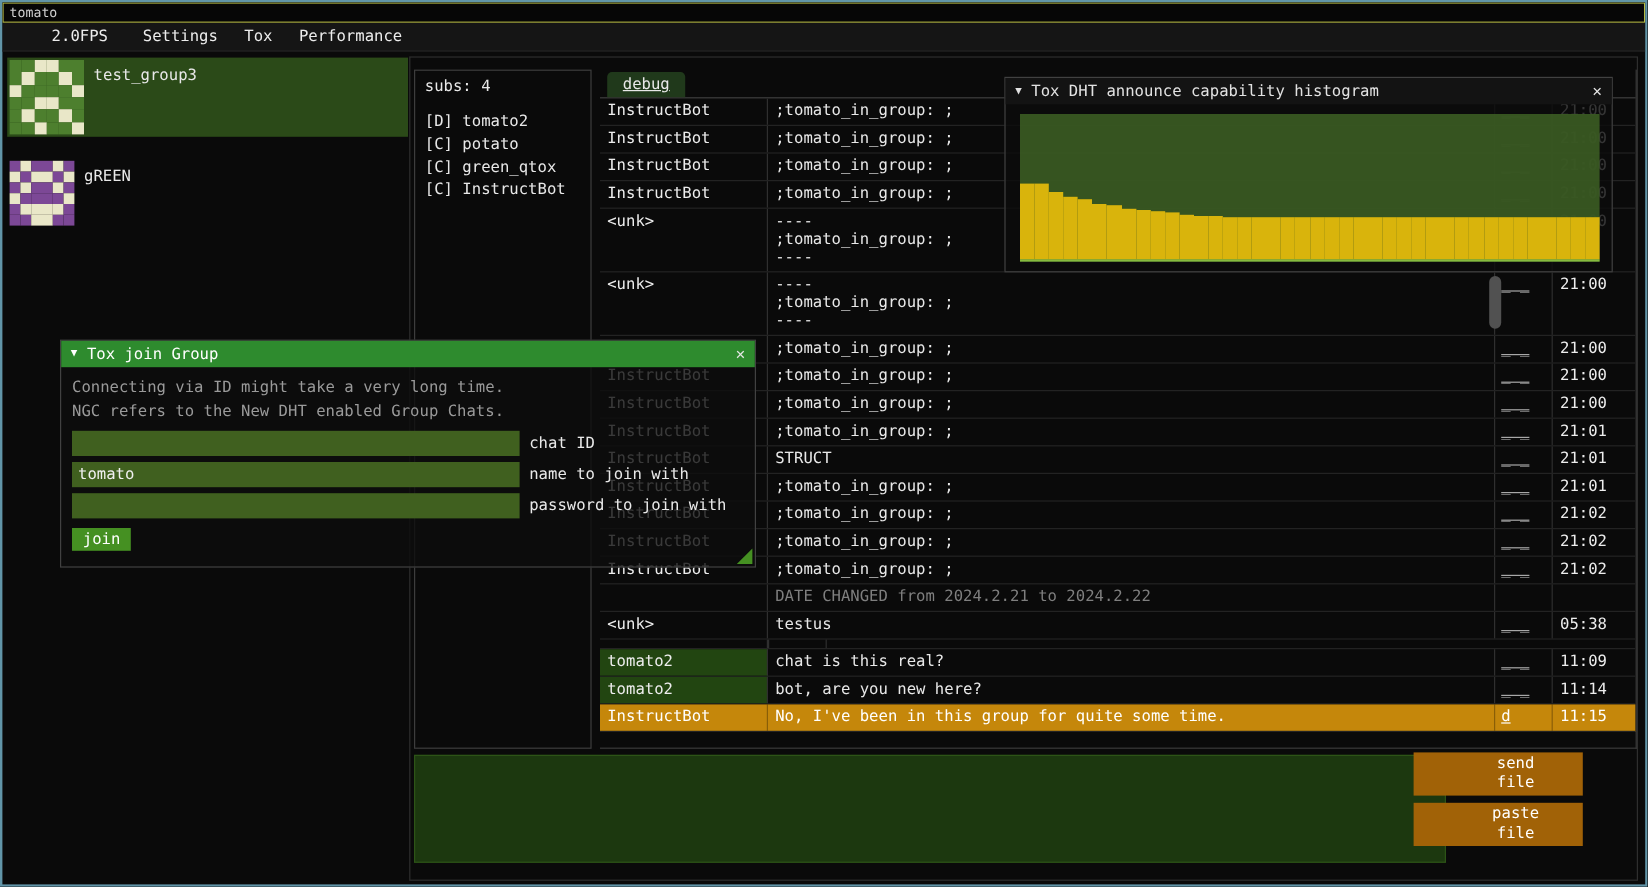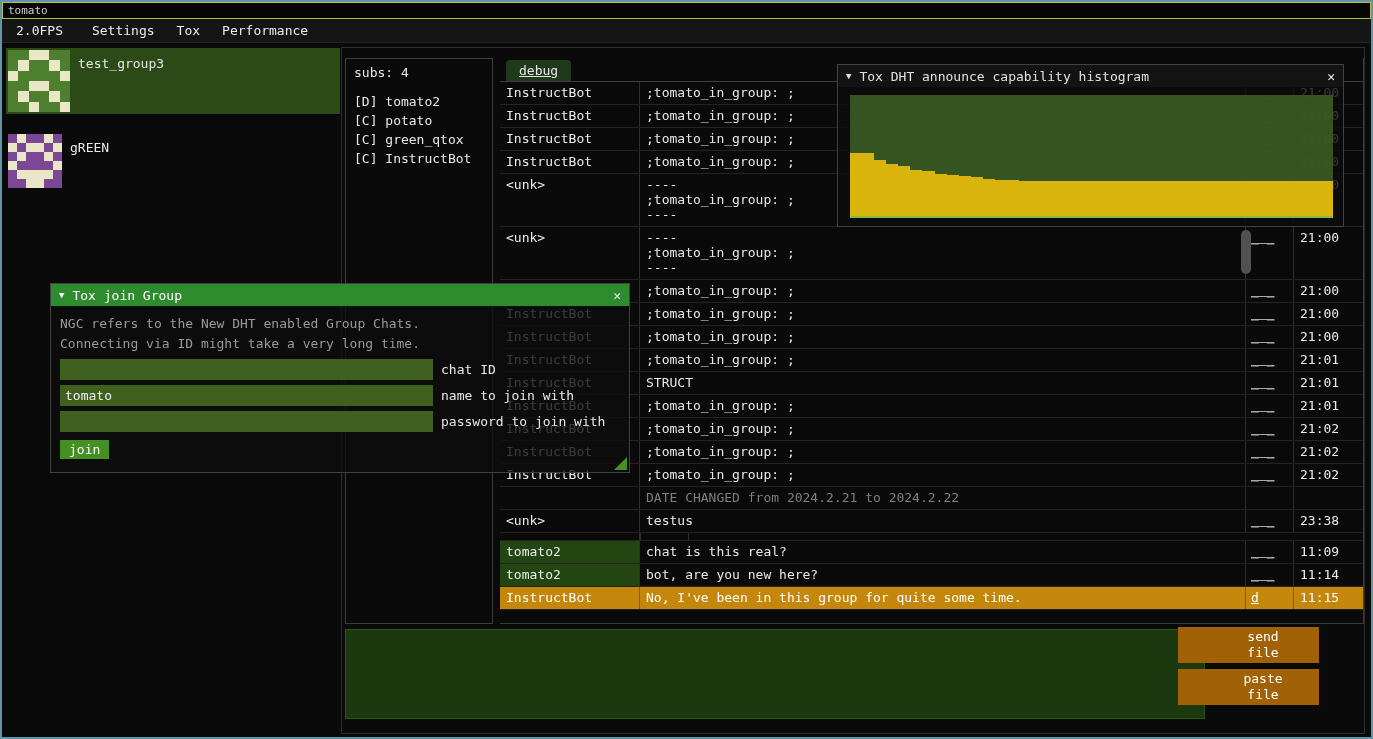--- a/index.html
+++ b/index.html
@@ -8,21 +8,21 @@
          border:2px solid #6195a8; overflow:hidden; color:#e8e8e8; font-size:13px; }
 
   
   .wm-titlebar { position:absolute; top:0; left:0; right:0; height:17px; background:#060606;
                  border:1px solid #b9bd44; color:#cfcfcf; font-size:11px; padding:1px 5px; }
 
   
   .menubar { position:absolute; top:17px; left:0; right:0; height:24px; background:#151515;
              display:flex; align-items:center; border-bottom:1px solid #242424; padding-left:8px; }
   .menu-item { padding:3px 11px; color:#ececec; }
-  .menu-item.fps { padding:3px 6px; margin-right:12px; }
+  .menu-item.fps { padding:3px 6px; margin-right:12px;margin-left:27px; }
 
   
   .groups { position:absolute; top:46px; left:4px; width:334px; }
   .group-item { display:flex; align-items:flex-start; padding:2px; margin-bottom:18px; }
   .group-item.selected { background:#2b4a18; }
   .avatar { display:grid; flex:0 0 auto; }
   .group-item:nth-child(1) .avatar { width:62px; height:62px; grid-template-columns:repeat(6,1fr); }
   .group-item:nth-child(2) .avatar { width:54px; height:54px; grid-template-columns:repeat(6,1fr); }
   .group-label { margin-left:8px; margin-top:6px; }
 
@@ -308,21 +308,21 @@
         <div class="msg-row row-date">
           <div class="col-name"></div>
           <div class="col-msg">DATE CHANGED from 2024.2.21 to 2024.2.22</div>
           <div class="col-flags"></div>
           <div class="col-time"></div>
         </div>
         <div class="msg-row">
           <div class="col-name">&lt;unk&gt;</div>
           <div class="col-msg">testus</div>
           <div class="col-flags">_ _</div>
-          <div class="col-time">23:38</div>
+          <div class="col-time">05:38</div>
         </div>
         <div class="msg-row row-date">
           <div class="col-name"></div>
           <div class="col-flags"></div>
           <div class="col-time"></div>
         </div>
         <div class="msg-row">
           <div class="col-name name-green">tomato2</div>
           <div class="col-msg">chat is this real?</div>
           <div class="col-flags">_ _</div>
@@ -401,22 +401,22 @@
       </div>
   </div>
 
   <div class="window join-win">
     <div class="win-title">
       <span class="collapse">▼</span>
       <span>Tox join Group</span>
       <span class="win-close">✕</span>
     </div>
     <div class="join-body">
+      <div class="info-line">Connecting via ID might take a very long time.</div>
       <div class="info-line">NGC refers to the New DHT enabled Group Chats.</div>
-      <div class="info-line">Connecting via ID might take a very long time.</div>
       <div>
           <div class="field-row">
             <input class="text-input" type="text" style="">
             <div class="field-label">chat ID</div>
           </div>
           <div class="field-row">
             <input class="text-input" type="text" value="tomato" style="">
             <div class="field-label">name to join with</div>
           </div>
           <div class="field-row">

